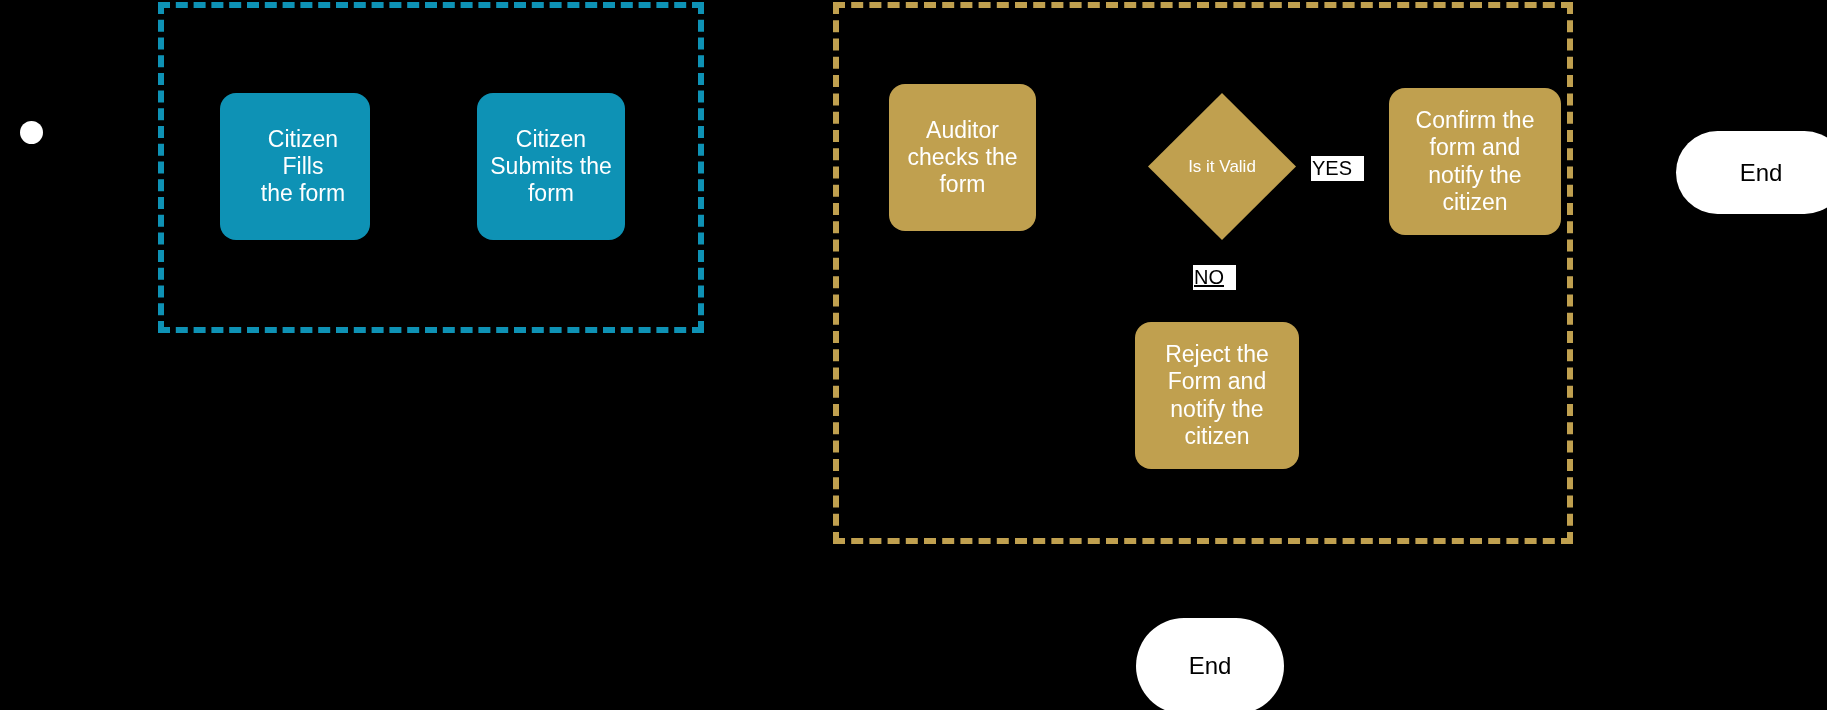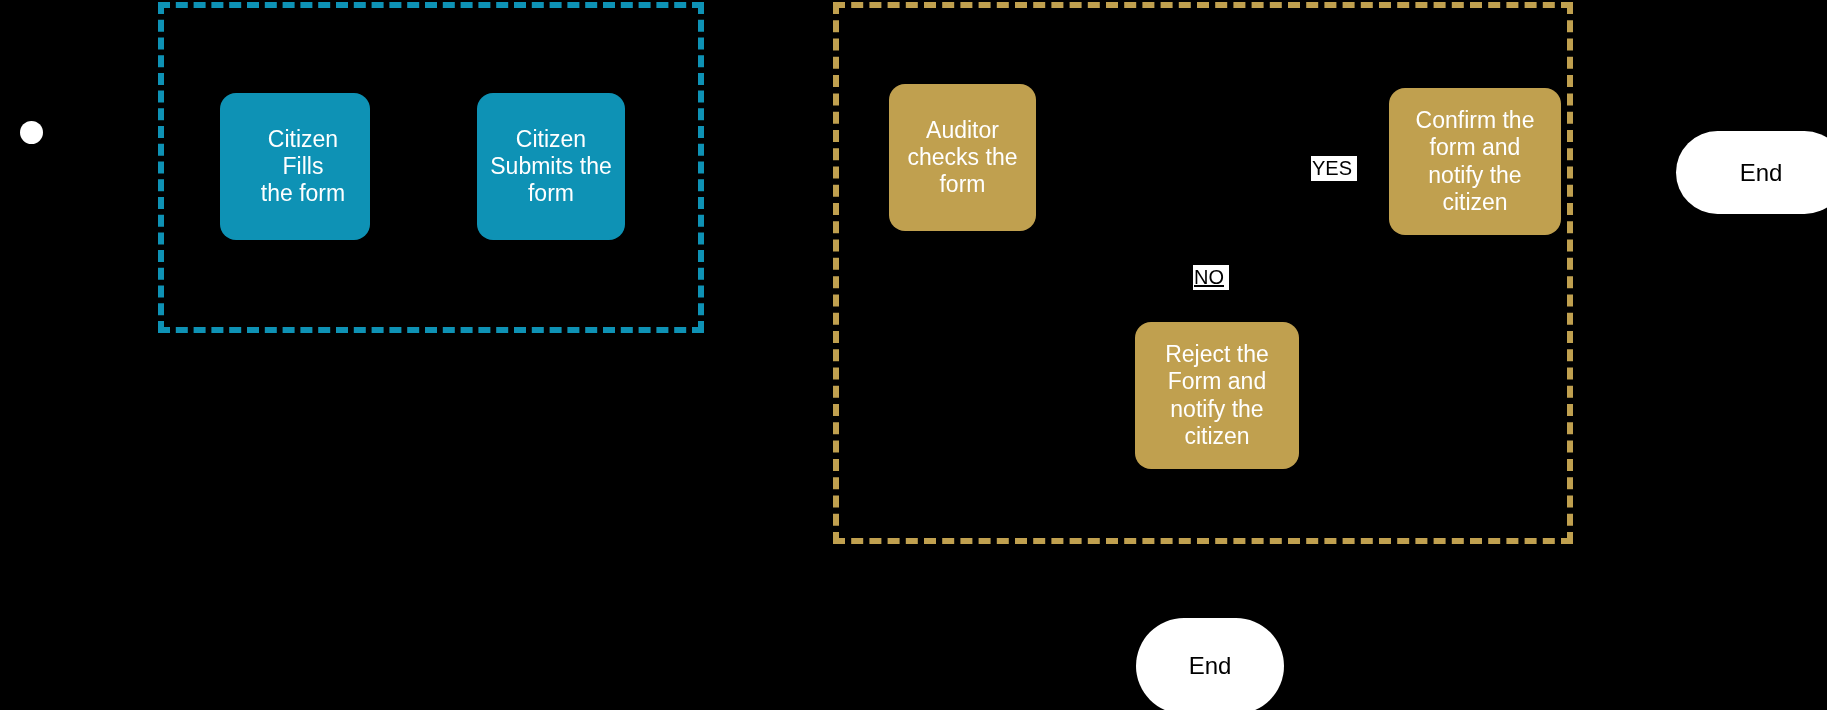--- a/index.html
+++ b/index.html
@@ -115,21 +115,21 @@
   .end-right  { left: 1676px; top: 131px; width: 170px; height: 83px; }
   .end-bottom { left: 1136px; top: 618px; width: 148px; height: 96px; }
 
   
   .edge-label {
     position: absolute;
     background: #FFFFFF;
     color: #000000;
     font-size: 20px;
     line-height: 1.0;
-    padding: 2px 5px 3px 1px;
+    padding: 2px 12px 3px 1px;
     white-space: nowrap;
   }
   .label-yes { left: 1311px; top: 156px; }
   .label-no  { left: 1193px; top: 265px; text-decoration: underline; }
 </style>
 </head>
 <body>
 
 <div id="canvas">
 
@@ -142,20 +142,24 @@
 the form</div>
 
   <div class="node-box node-blue box-submit">Citizen
 Submits the
 form</div>
 
   <div class="node-box node-gold box-auditor">Auditor
 checks the
 form</div>
 
+  <div class="node-diamond">
+    <div class="diamond-shape"></div>
+    <div class="diamond-label">Is it Valid</div>
+  </div>
 
   <div class="node-box node-gold box-confirm">Confirm the
 form and
 notify the
 citizen</div>
 
   <div class="node-box node-gold box-reject">Reject the
 Form and
 notify the
 citizen</div>

